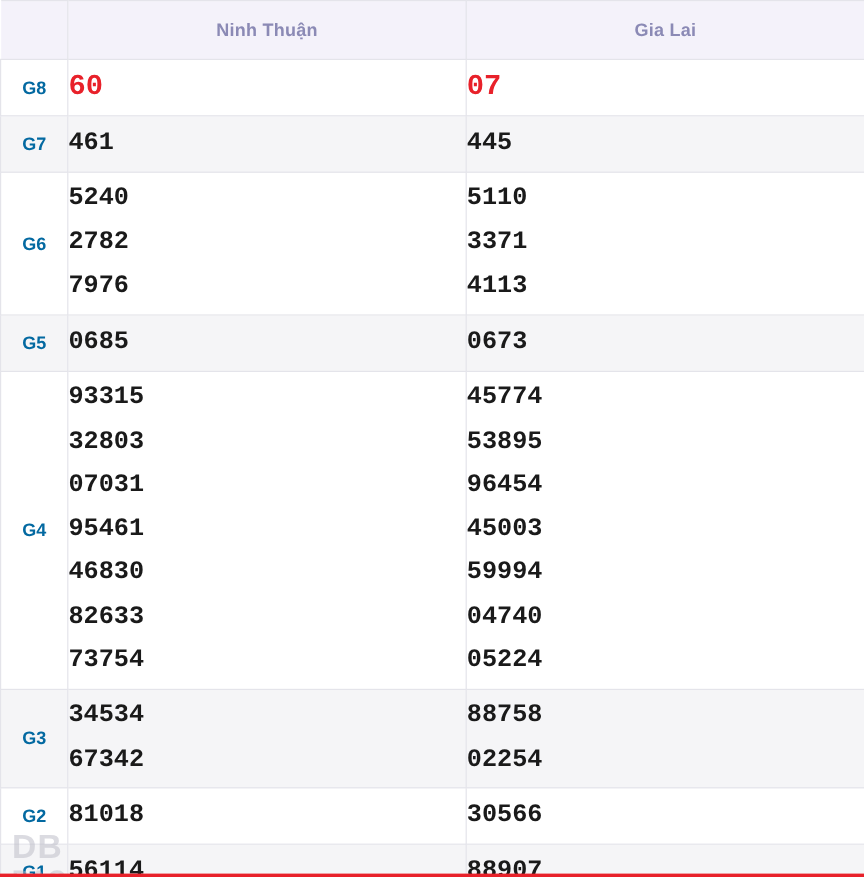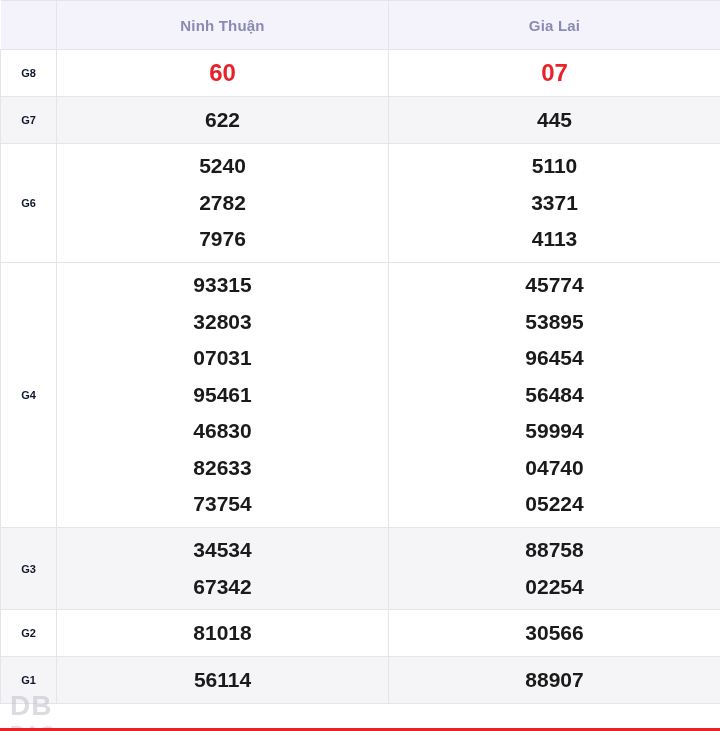--- a/index.html
+++ b/index.html
@@ -39,37 +39,37 @@
   }
   thead th.corner {
     background: #f4f2fa;
     border-left: none;
   }
 
   
   td.prize {
     text-align: center;
     vertical-align: middle;
-    font-size: 11px;
-    font-weight: bold;
-    color: #0f172a;
+    font-size: 15px;
+    font-weight: bold;
+    color: #0369a1;
     background: #ffffff;
   }
   tr.alt td.prize { background: #f5f5f7; }
 
   
   td.nums {
-    text-align: center;
     vertical-align: middle;
     background: #ffffff;
     color: #1a1a1a;
     font-size: 21px;
     line-height: 36.5px;
     font-weight: bold;
     padding: 4px 0;
+    font-family: Liberation Mono, monospace;
   }
   tr.alt td.nums { background: #f5f5f7; }
 
   td.nums .n {
     display: block;
     height: 36.5px;
   }
 
   
   td.nums.big {
@@ -141,58 +141,67 @@
           <span class="n">60</span>
         </td>
         <td class="nums big">
           <span class="n">07</span>
         </td>
       </tr>
 
       <tr class="r-g7 alt">
         <td class="prize">G7</td>
         <td class="nums">
-          <span class="n">622</span>
+          <span class="n">461</span>
         </td>
         <td class="nums">
           <span class="n">445</span>
         </td>
       </tr>
 
       <tr class="r-g6">
         <td class="prize">G6</td>
         <td class="nums">
           <span class="n">5240</span>
           <span class="n">2782</span>
           <span class="n">7976</span>
         </td>
         <td class="nums">
           <span class="n">5110</span>
           <span class="n">3371</span>
           <span class="n">4113</span>
         </td>
       </tr>
 
+      <tr class="r-g5 alt">
+        <td class="prize">G5</td>
+        <td class="nums">
+          <span class="n">0685</span>
+        </td>
+        <td class="nums">
+          <span class="n">0673</span>
+        </td>
+      </tr>
 
       <tr class="r-g4">
         <td class="prize">G4</td>
         <td class="nums">
           <span class="n">93315</span>
           <span class="n">32803</span>
           <span class="n">07031</span>
           <span class="n">95461</span>
           <span class="n">46830</span>
           <span class="n">82633</span>
           <span class="n">73754</span>
         </td>
         <td class="nums">
           <span class="n">45774</span>
           <span class="n">53895</span>
           <span class="n">96454</span>
-          <span class="n">56484</span>
+          <span class="n">45003</span>
           <span class="n">59994</span>
           <span class="n">04740</span>
           <span class="n">05224</span>
         </td>
       </tr>
 
       <tr class="r-g3 alt">
         <td class="prize">G3</td>
         <td class="nums">
           <span class="n">34534</span>

